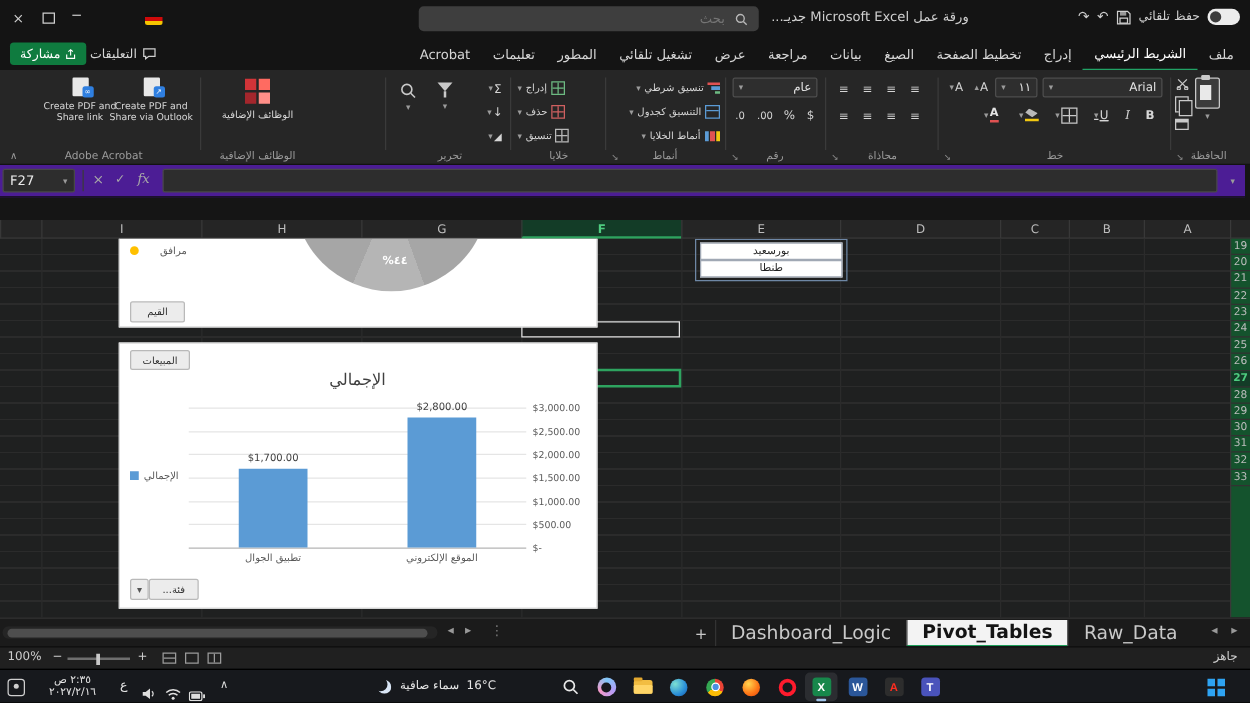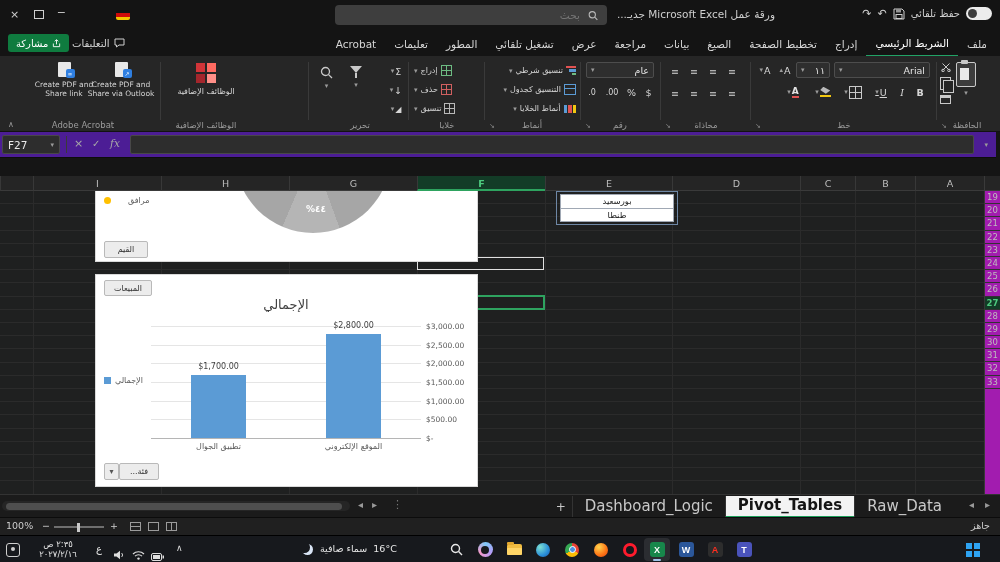--- a/index.html
+++ b/index.html
@@ -33,21 +33,21 @@
   .mini{font-size:8px;color:#d6d6d6;display:flex;align-items:center;gap:3px;height:15px;}
   .graybtn{background:#ececec;border:1px solid #b9b9b9;border-radius:2px;color:#333;font-size:8px;
            display:flex;align-items:center;justify-content:center;}
   
   #formulabar{position:absolute;left:0;top:132px;width:996px;height:26px;background:#4c1d95;border-bottom:1px solid #0d0d0d;box-sizing:border-box;}
   
   #colheaders{position:absolute;left:0;top:176px;width:1000px;height:15px;background:#252525;border-bottom:1px solid #3a3a3a;box-sizing:border-box;}
   .colh{position:absolute;top:0;height:15px;line-height:15px;text-align:center;font-size:9.5px;color:#bdbdbd;
         border-left:1px solid #383838;box-sizing:border-box;}
   .colh.sel{background:#133c27;color:#4ecb7f;border-bottom:2px solid #2ea35f;font-weight:bold;}
-  #rowheaders{position:absolute;left:984px;top:191px;width:16px;height:303px;background:#a21caf;border-left:1px solid #383838;box-sizing:border-box;}
+  #rowheaders{position:absolute;left:984px;top:191px;width:16px;height:303px;background:#14532d;border-left:1px solid #383838;box-sizing:border-box;}
   .rowh{height:13.2px;line-height:13.2px;text-align:center;font-size:8.5px;color:#bdbdbd;border-bottom:1px solid #323232;box-sizing:border-box;}
   .rowh.sel{background:#133c27;color:#4ecb7f;font-weight:bold;}
   
   #grid{position:absolute;left:0;top:191px;width:984px;height:303px;overflow:hidden;
         background:repeating-linear-gradient(to bottom,#1f2020 0,#1f2020 12.2px,#2b2b2b 12.2px,#2b2b2b 13.2px);}
   .vline{position:absolute;top:0;bottom:0;width:1px;background:#2b2b2b;}
   .panel{position:absolute;background:#fff;border:1px solid #d9d9d9;box-sizing:border-box;}
   .cgrid{position:absolute;left:55px;width:270px;height:1px;background:#e5e5e5;}
   .ytick{position:absolute;left:330px;width:50px;height:9px;font-size:7.5px;color:#595959;text-align:left;direction:ltr;}
   .bar{position:absolute;width:55px;background:#5b9bd5;}
@@ -410,21 +410,21 @@
       <div class="abs" style="left:139px;top:-114px;width:156px;height:156px;border-radius:50%;background:conic-gradient(from 160deg,#b5b5b5 0 12%,#a6a6a6 12% 100%);"></div>
       <div class="abs" style="left:196px;top:13px;width:48px;text-align:center;font-size:9px;font-weight:bold;color:#fff;">٤٤%</div>
       <div class="abs flex ltr" style="left:8px;top:5px;gap:17px;justify-content:space-between;">
         <span style="width:7px;height:7px;border-radius:50%;background:#ffc000;display:inline-block;"></span>
         <span style="font-size:8px;color:#595959;">مرافق</span>
       </div>
       <div class="abs graybtn" style="left:8px;top:50px;width:42px;height:15px;">القيم</div>
     </div>
 
     <div class="abs" style="left:556px;top:0;width:122px;height:34px;border:1px solid #6e87a5;box-sizing:border-box;z-index:2;">
-      <div class="abs" style="left:3px;top:2px;width:114px;height:26px;background:#fff;border:1px solid #a0a8b4;box-sizing:border-box;font-size:8.5px;color:#222;text-align:center;line-height:12px;">بورسعيد</div>
+      <div class="abs" style="left:3px;top:2px;width:114px;height:14px;background:#fff;border:1px solid #a0a8b4;box-sizing:border-box;font-size:8.5px;color:#222;text-align:center;line-height:12px;">بورسعيد</div>
       <div class="abs" style="left:3px;top:16px;width:114px;height:14px;background:#fff;border:1px solid #a0a8b4;box-sizing:border-box;font-size:8.5px;color:#222;text-align:center;line-height:12px;">طنطا</div>
     </div>
 
     <div class="panel" style="left:95px;top:83px;width:383px;height:213px;z-index:2;">
       <div class="abs graybtn" style="left:8px;top:5px;width:46px;height:14px;">المبيعات</div>
       <div class="abs" style="left:55px;top:22px;width:270px;text-align:center;font-size:13px;color:#3f3f3f;">الإجمالي</div>
 
       <div class="cgrid" style="top:51px;"></div>
       <div class="cgrid" style="top:70px;"></div>
       <div class="cgrid" style="top:88px;"></div>

